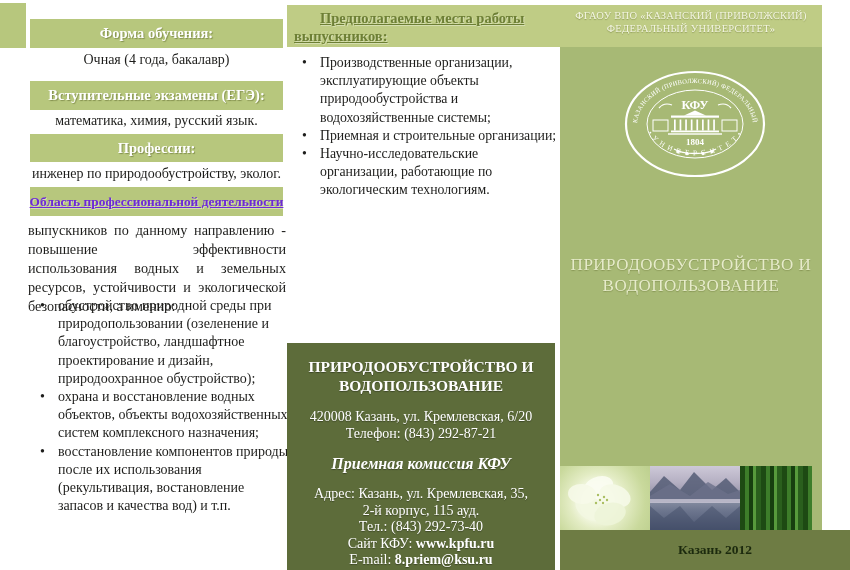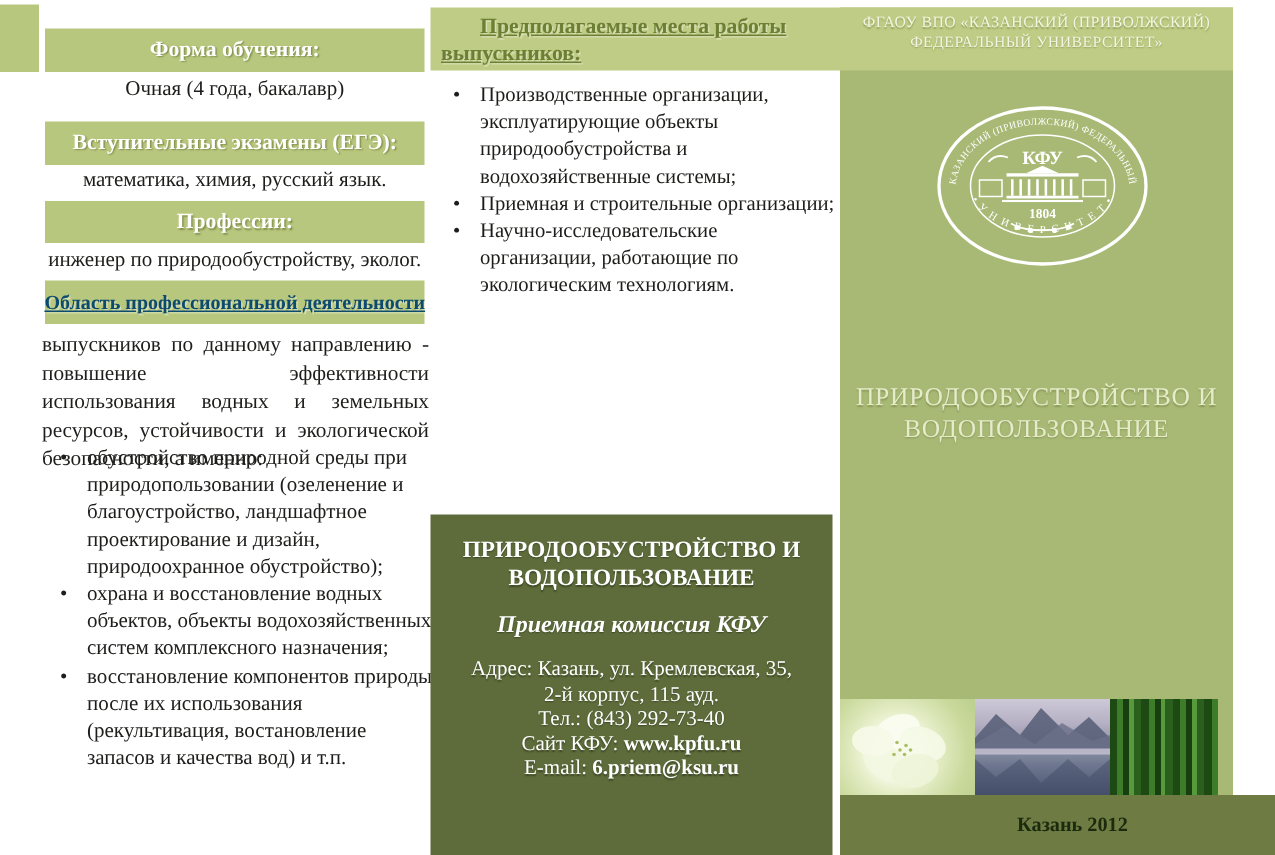--- a/index.html
+++ b/index.html
@@ -16,21 +16,21 @@
   .banner{
     left:30px;width:253px;height:29px;background:#b7c77d;
     display:flex;align-items:center;justify-content:center;
   }
   .banner-label{
     color:#ffffff;font-weight:bold;font-size:14.5px;
     text-shadow:1px 1px 1px rgba(70,80,25,.45);
     white-space:nowrap;
   }
   .banner-label.olive{
-    color:#0c4a6e;text-decoration:underline;font-size:13.4px;
+    color:#6d28d9;text-decoration:underline;font-size:13.4px;
     text-shadow:1px 1px 0 rgba(255,255,255,.4);
   }
   .plain-line{
     left:30px;width:253px;text-align:center;font-size:14px;line-height:19px;
   }
   .desc{
     left:28px;top:221px;width:258px;font-size:14.2px;line-height:19px;
     text-align:justify;
   }
   ul.blist{list-style:none;margin:0;padding:0;}
@@ -145,30 +145,34 @@
   <li>Производственные организации, эксплуатирующие объекты природообустройства и водохозяйственные системы;</li>
   <li>Приемная и строительные организации;</li>
   <li>Научно-исследовательские организации, работающие по экологическим технологиям.</li>
 </ul>
 
 <div class="abs contact-box">
   <div class="prog">
     <div>ПРИРОДООБУСТРОЙСТВО И</div>
     <div>ВОДОПОЛЬЗОВАНИЕ</div>
   </div>
+  <div class="addr1">
+    <div>420008 Казань, ул. Кремлевская, 6/20</div>
+    <div>Телефон: (843) 292-87-21</div>
+  </div>
   <div class="commission">Приемная комиссия КФУ</div>
   <div class="addr2">
     <div>Адрес: Казань, ул. Кремлевская, 35,</div>
     <div>2-й корпус, 115 ауд.</div>
     <div>Тел.: (843) 292-73-40</div>
     <div>
       <span>Сайт КФУ: </span><b>www.kpfu.ru</b>
     </div>
     <div>
-      <span>E-mail: </span><b>6.priem@ksu.ru</b>
+      <span>E-mail: </span><b>8.priem@ksu.ru</b>
     </div>
   </div>
 </div>
 
 <svg class="abs emblem" viewBox="0 0 146 112">
   <ellipse cx="73" cy="56" rx="69" ry="52" fill="none" stroke="#ffffff" stroke-width="2.2"></ellipse>
   <ellipse cx="73" cy="56" rx="48" ry="34" fill="none" stroke="#ffffff" stroke-width="1"></ellipse>
   <defs>
     <path id="arcTop" d="M 15,58 A 58,43 0 1 1 131,58" fill="none"></path>
     <path id="arcBottom" d="M 24,62 A 52,38 0 0 0 122,62" fill="none"></path>

